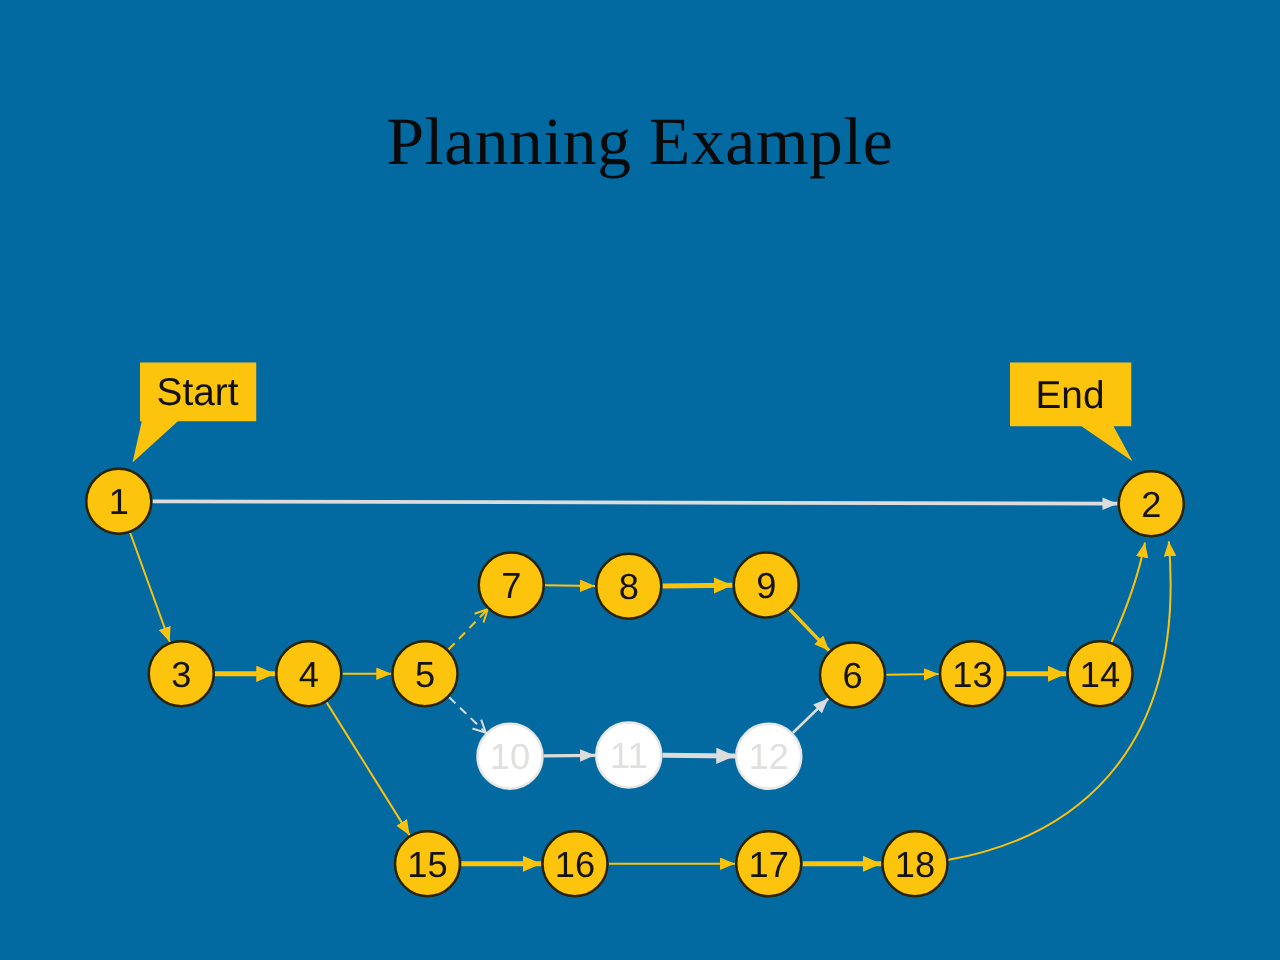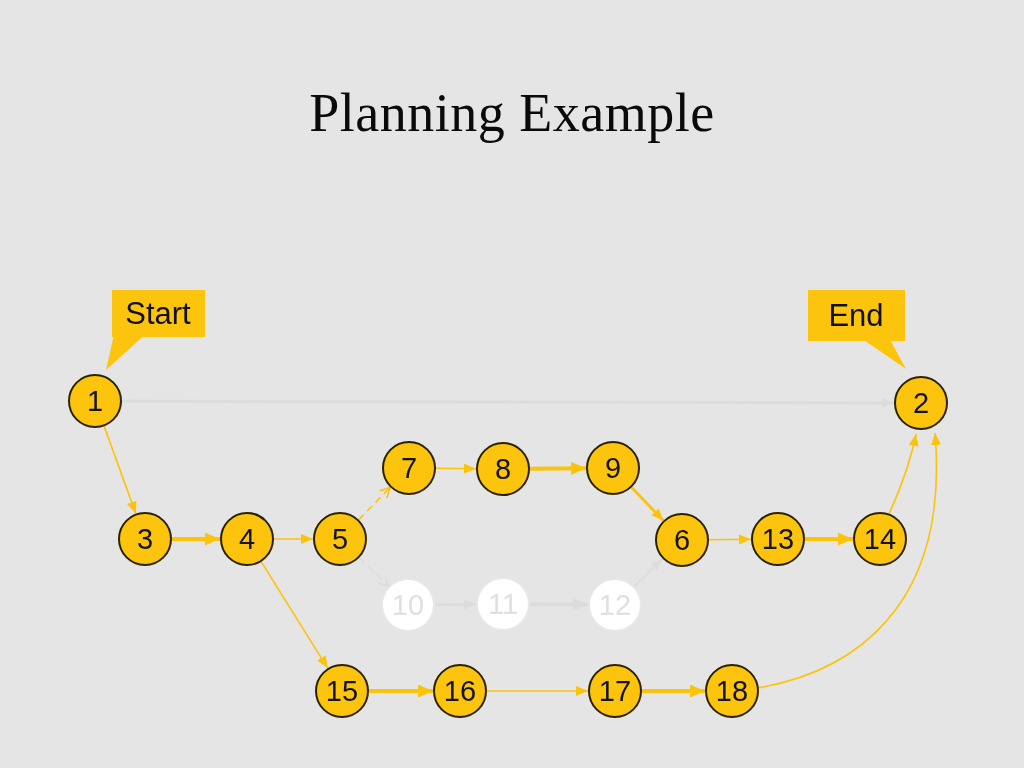--- a/index.html
+++ b/index.html
@@ -1,17 +1,17 @@
 <!DOCTYPE html>
 <html><head>
 <meta charset="utf-8">
 <style>
   html,body{margin:0;padding:0;}
   body{width:1024px;height:768px;overflow:hidden;background:#ffffff;position:relative;}
-  .slide{position:absolute;inset:0;width:1024px;height:768px;background:#e5e5e5;}
+  .slide{position:absolute;inset:0;width:1024px;height:768px;background:#0369a1;}
   .title{
     position:absolute;top:82px;left:0;width:1024px;
     text-align:center;
     font-family:"Liberation Serif","DejaVu Serif",serif;
     font-size:54px;color:#0a0a0a;letter-spacing:0.5px;
   }
   svg{position:absolute;top:0;left:0;}
   .callout-text{
     font-family:"Liberation Sans","DejaVu Sans",sans-serif;
     font-size:31px;fill:#111111;

